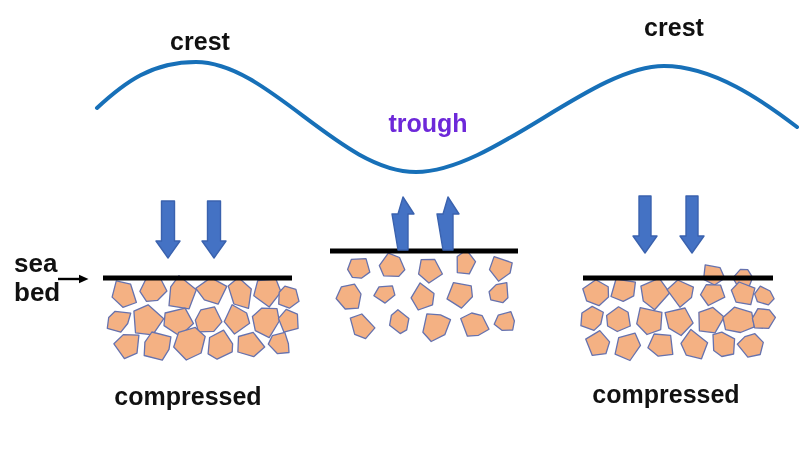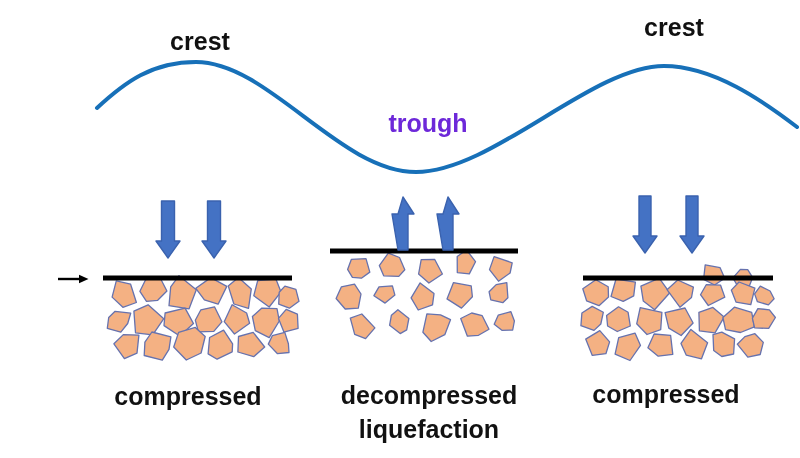--- a/index.html
+++ b/index.html
@@ -93,23 +93,23 @@
       <line x1="58" y1="279" x2="79" y2="279" stroke="#000000" stroke-width="2.4"></line>
       <path d="M79 274.7 L88.5 279 L79 283.3 Z" fill="#000000"></path>
     </svg>
 
   <div class="lbl center" style="left: 200px; top: 27px; color: rgb(17, 17, 17);">crest</div>
 
   <div class="lbl center" style="left: 428px; top: 109px; color: #6d28d9;">trough</div>
 
   <div class="lbl center" style="left: 674px; top: 13px; color: rgb(17, 17, 17);">crest</div>
 
+  <div class="lbl seabed-lbl" style="left: 14px; top: 249px; color: rgb(17, 17, 17);">
+    <div>sea</div>
+    <div>bed</div>
+  </div>
 
   <div class="lbl center" style="left: 188px; top: 382px; color: rgb(17, 17, 17);">compressed</div>
 
-  <div class="lbl center two-line" style="left: 429px; top: 378px; color: rgb(17, 17, 17);">
-    <div>decompressed</div>
-    <div>liquefaction</div>
-  </div>
 
   <div class="lbl center" style="left: 666px; top: 380px; color: rgb(17, 17, 17);">compressed</div>
 
 </div>
 
 </body></html>

